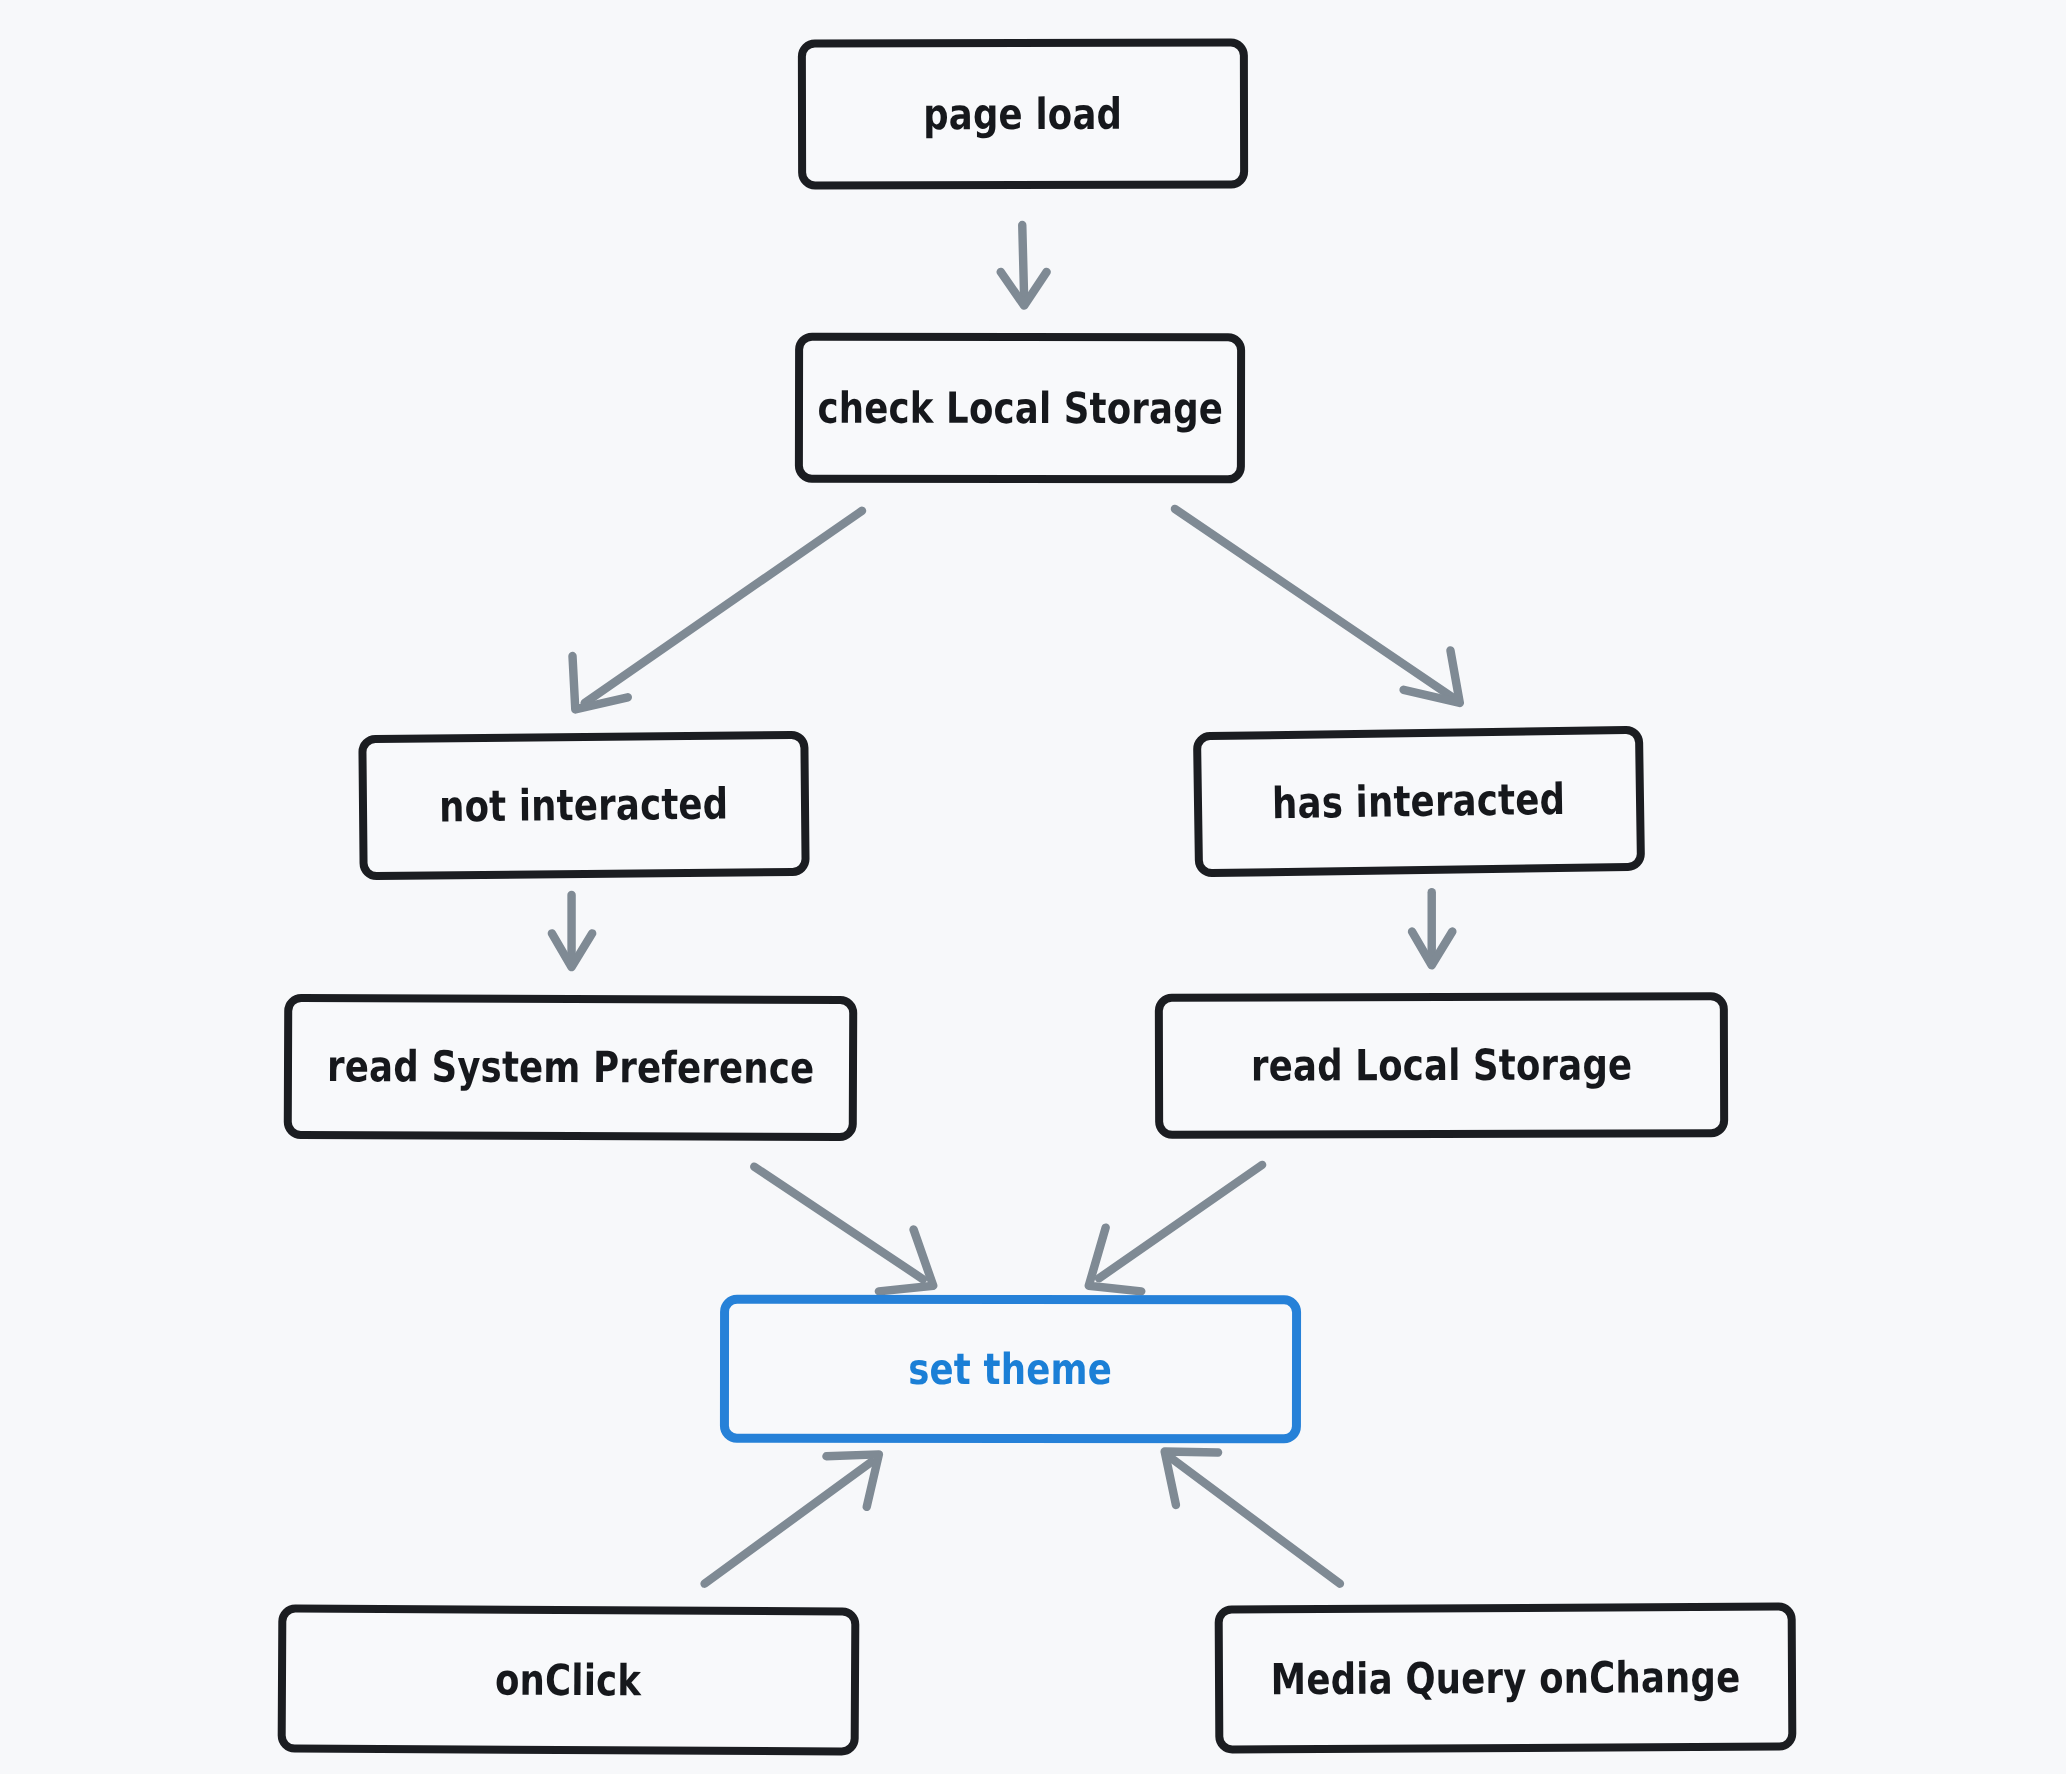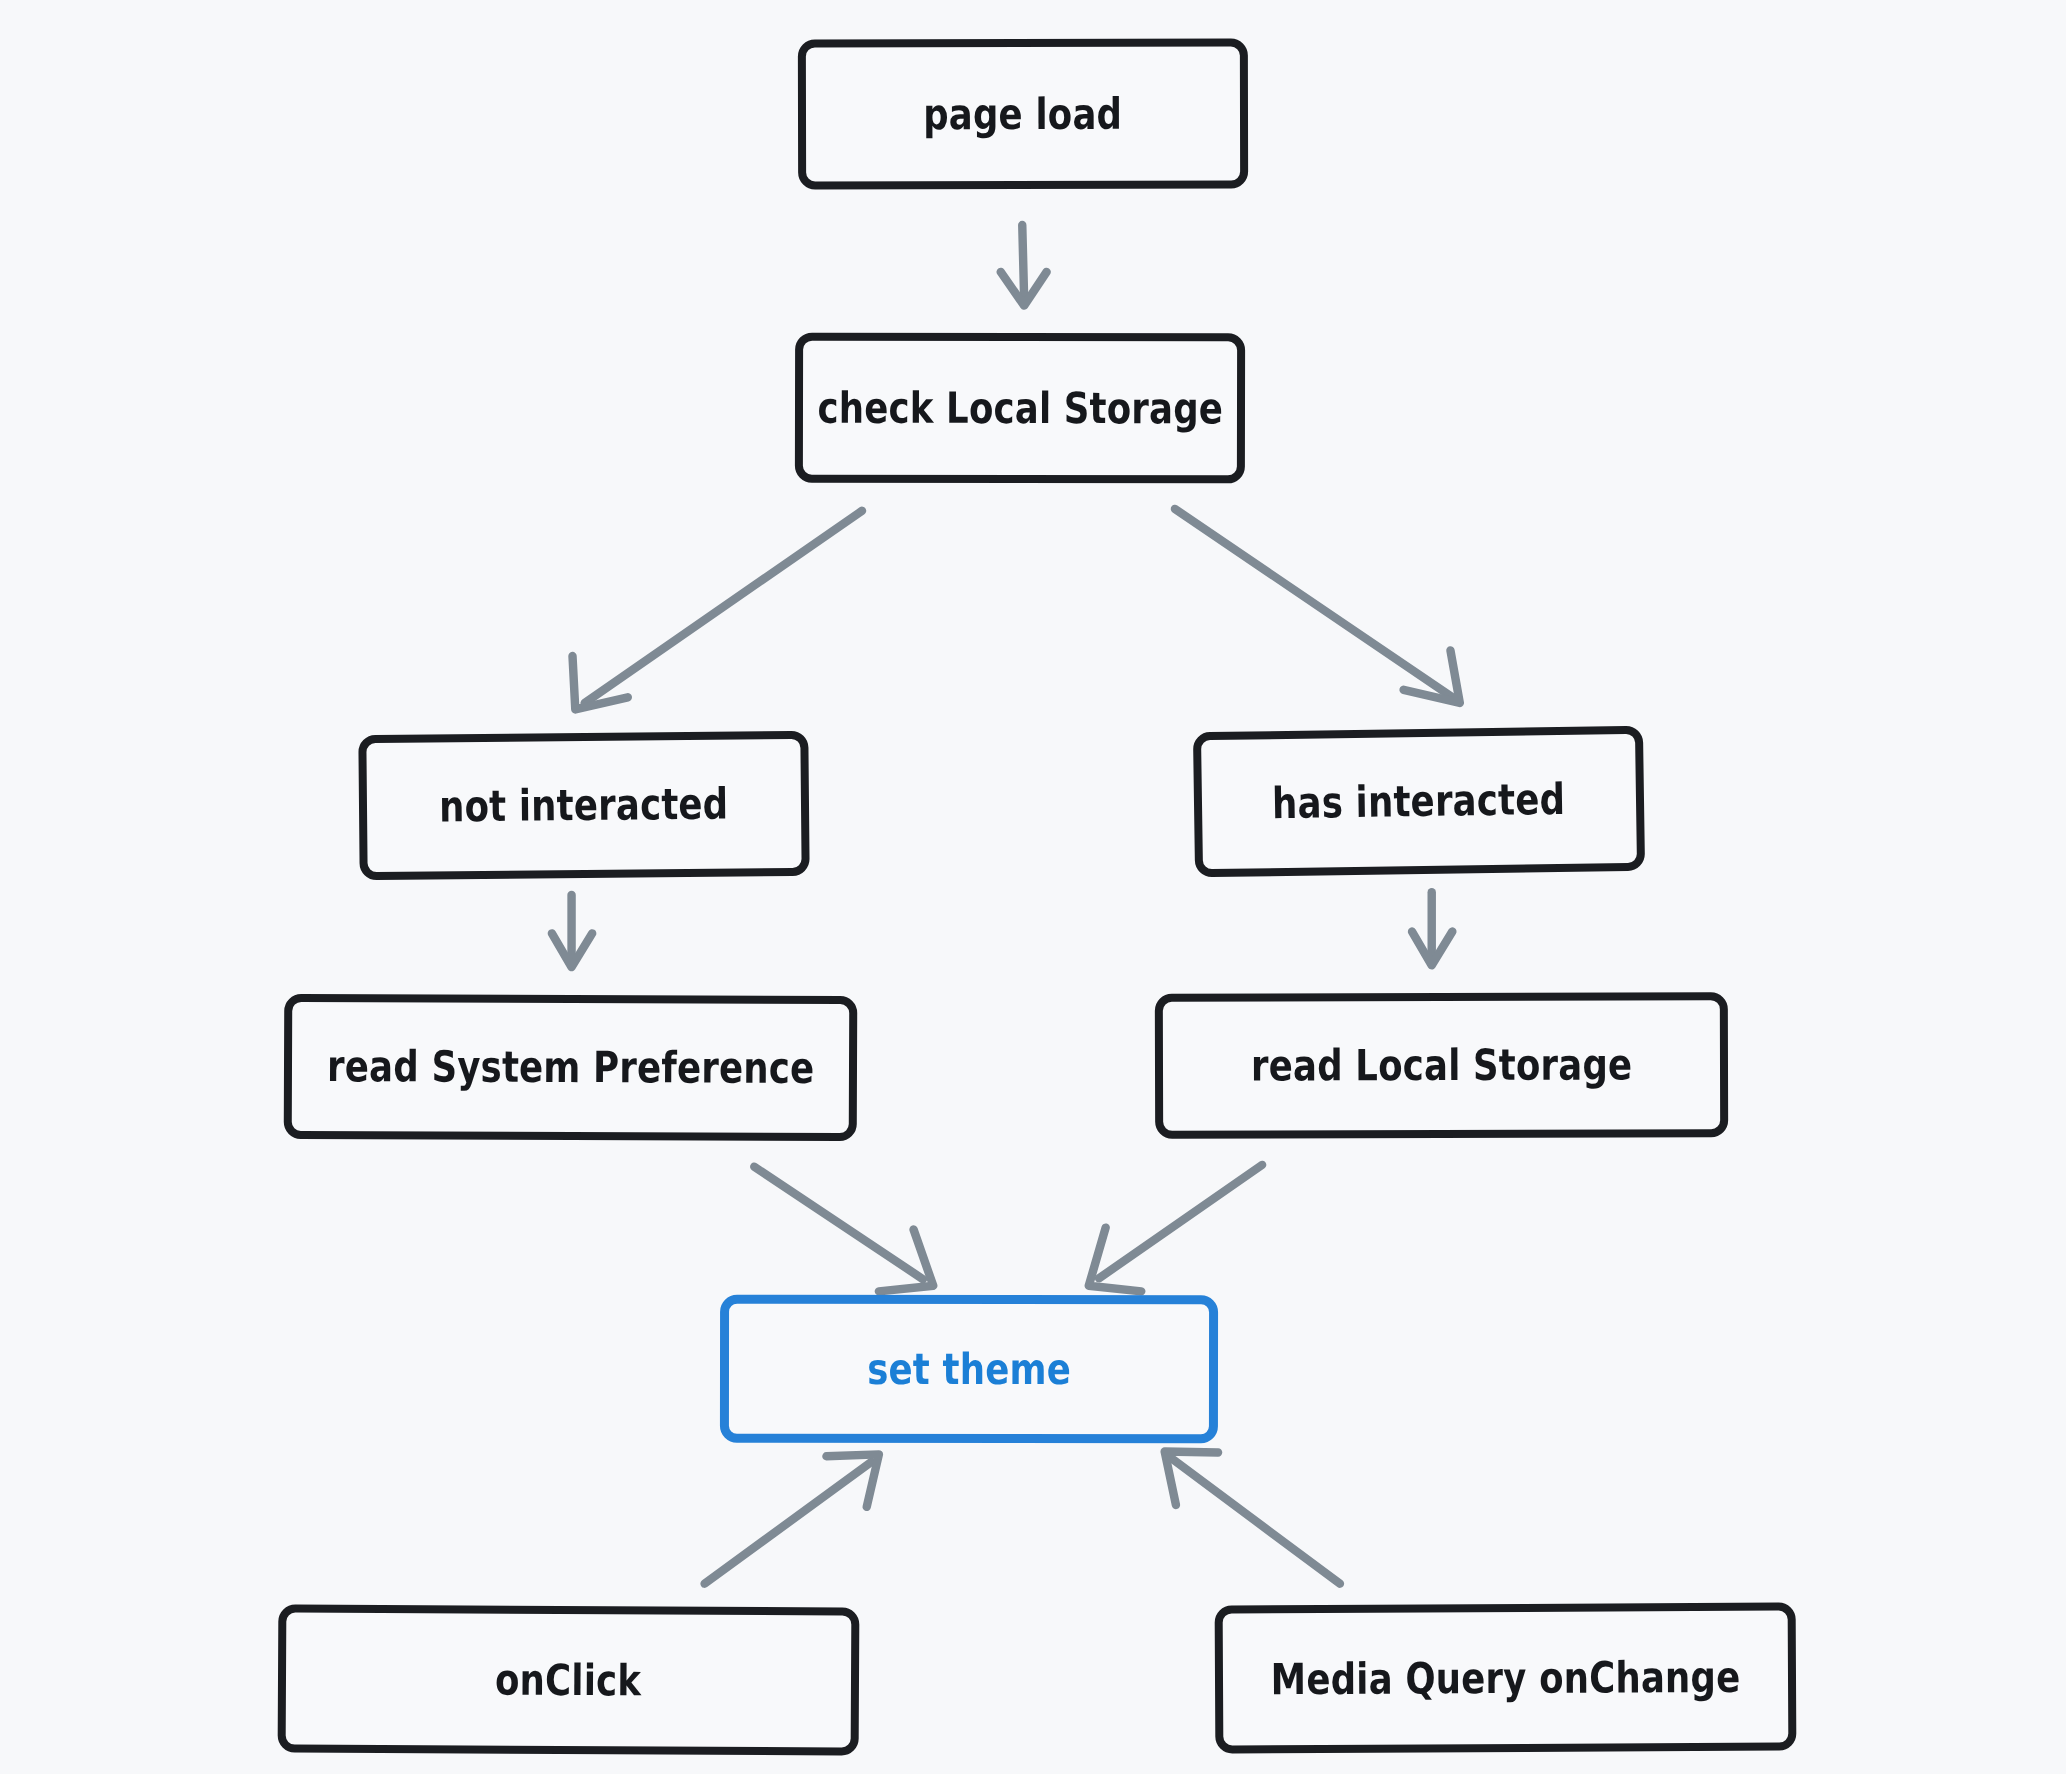--- a/index.html
+++ b/index.html
@@ -139,21 +139,21 @@
   </div>
 
   <div class="node normal n-read-system" style="left:284px; top:995px; width:573px; height:145px;">
     <span class="node-label">read System Preference</span>
   </div>
 
   <div class="node normal n-read-storage" style="left:1155px; top:993px; width:573px; height:145px;">
     <span class="node-label">read Local Storage</span>
   </div>
 
-  <div class="node accent n-set-theme" style="left:720px; top:1295px; width:498px; height:148px;">
+  <div class="node accent n-set-theme" style="left:720px; top:1295px; width:581px; height:148px;">
     <span class="node-label">set theme</span>
   </div>
 
   <div class="node normal n-onclick" style="left:278px; top:1606px; width:581px; height:148px;">
     <span class="node-label">onClick</span>
   </div>
 
   <div class="node normal n-media-query" style="left:1215px; top:1604px; width:581px; height:148px;">
     <span class="node-label">Media Query onChange</span>
   </div>

